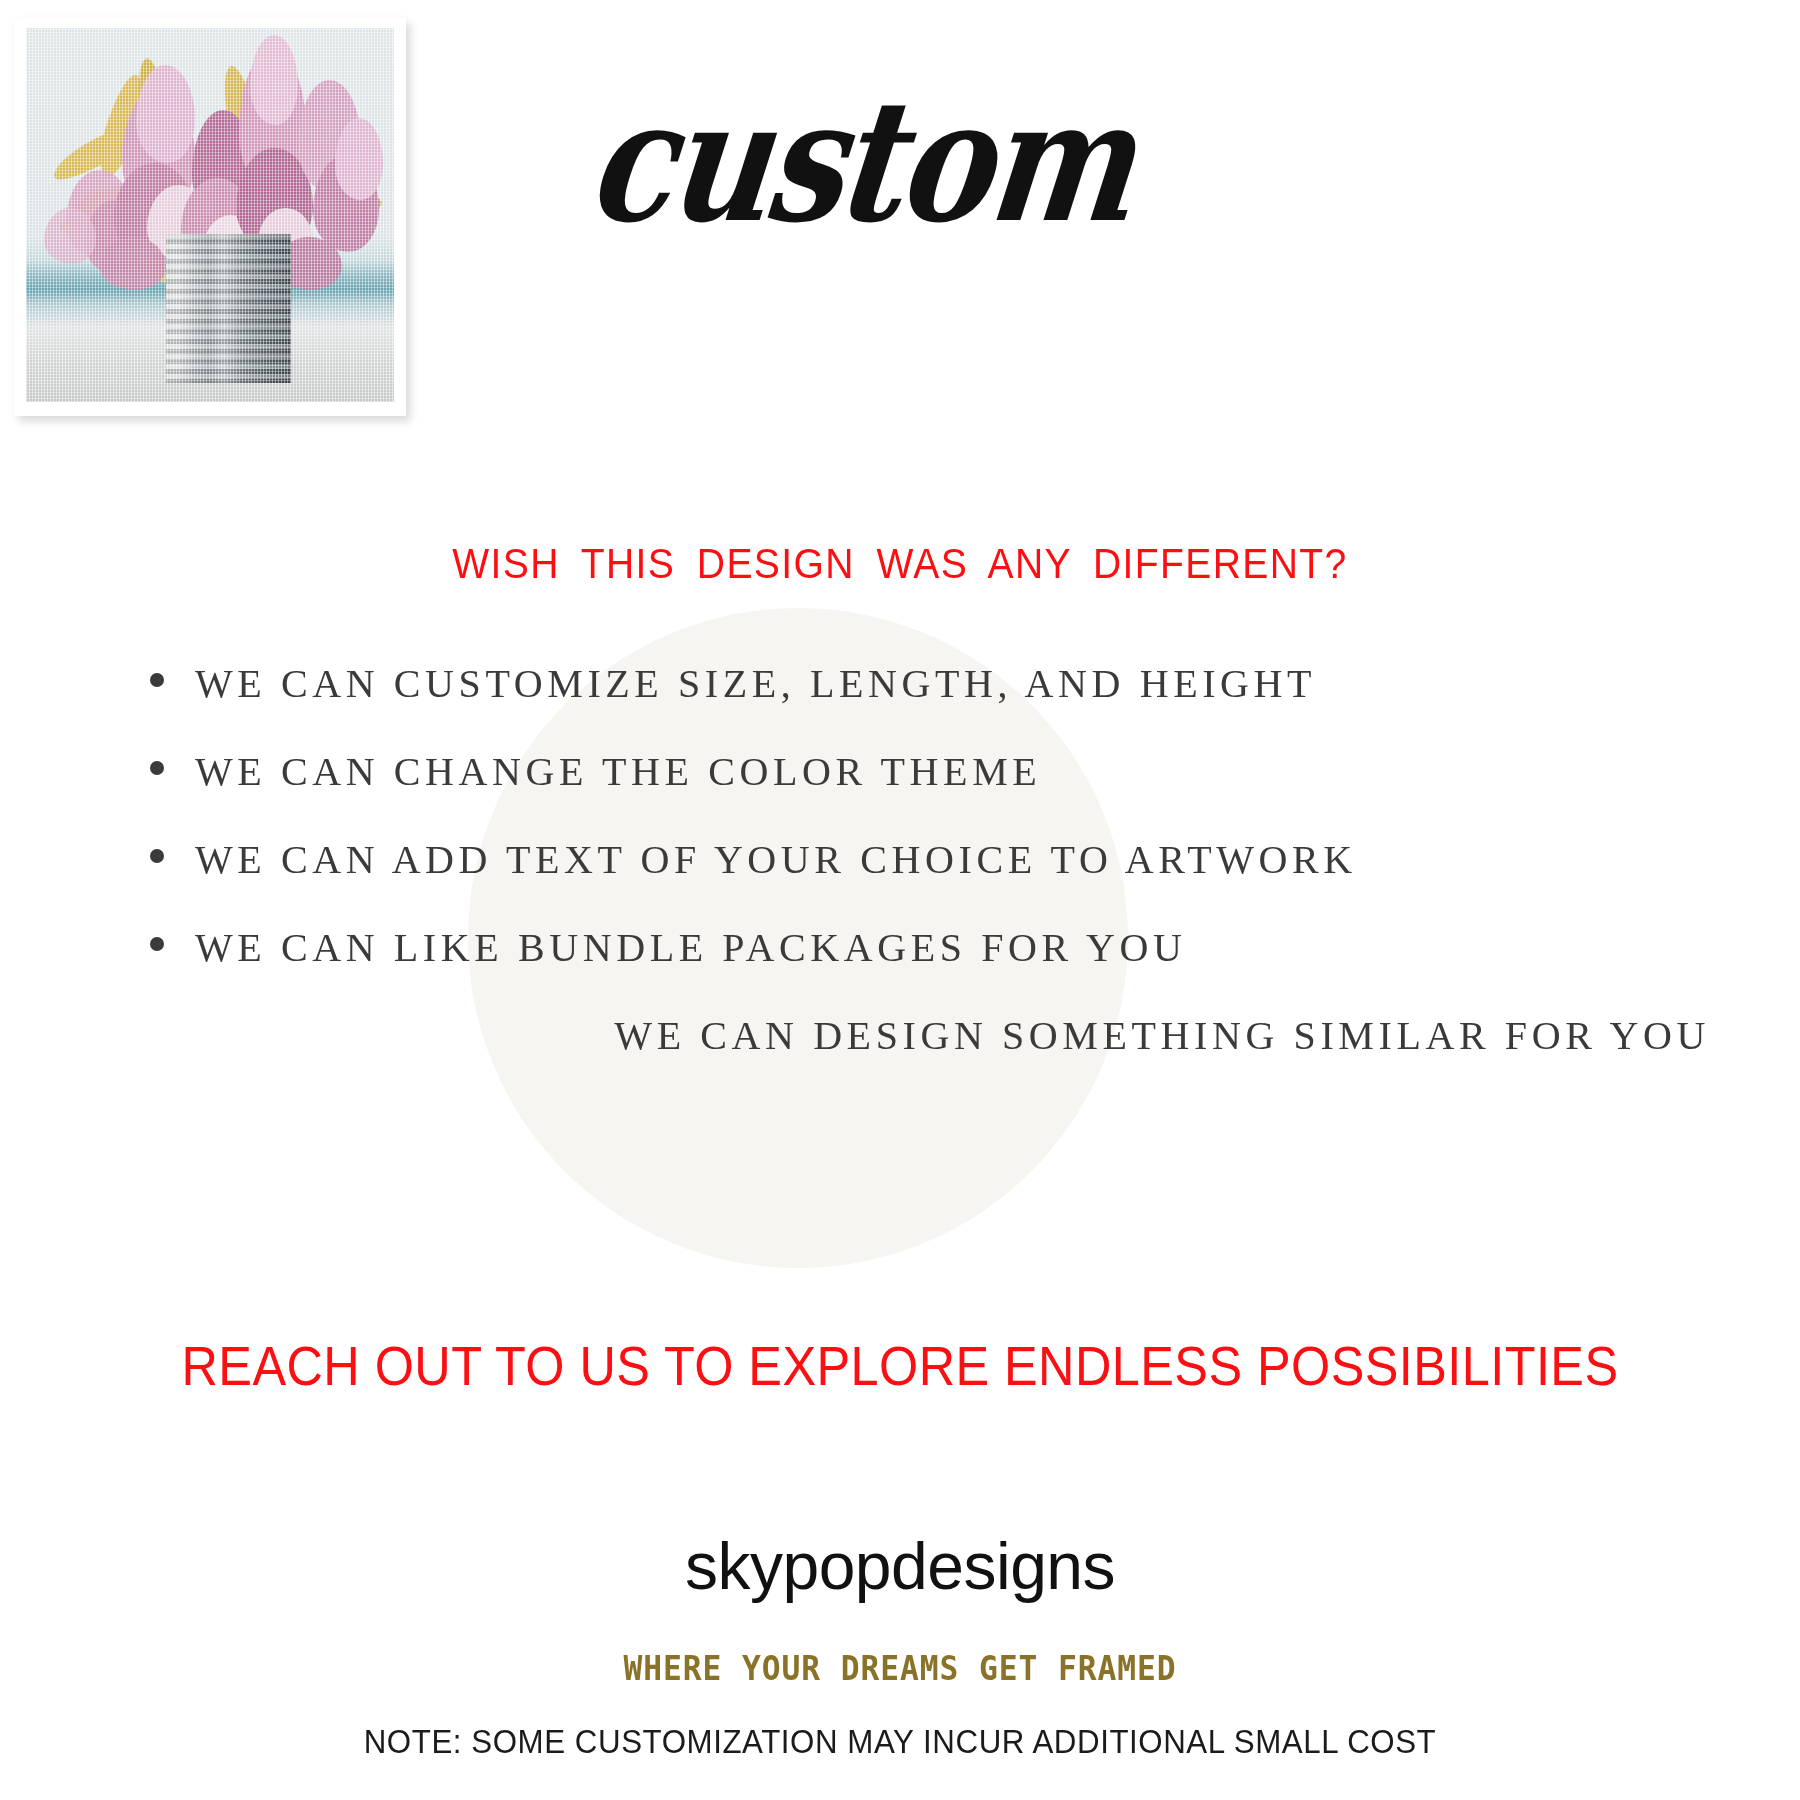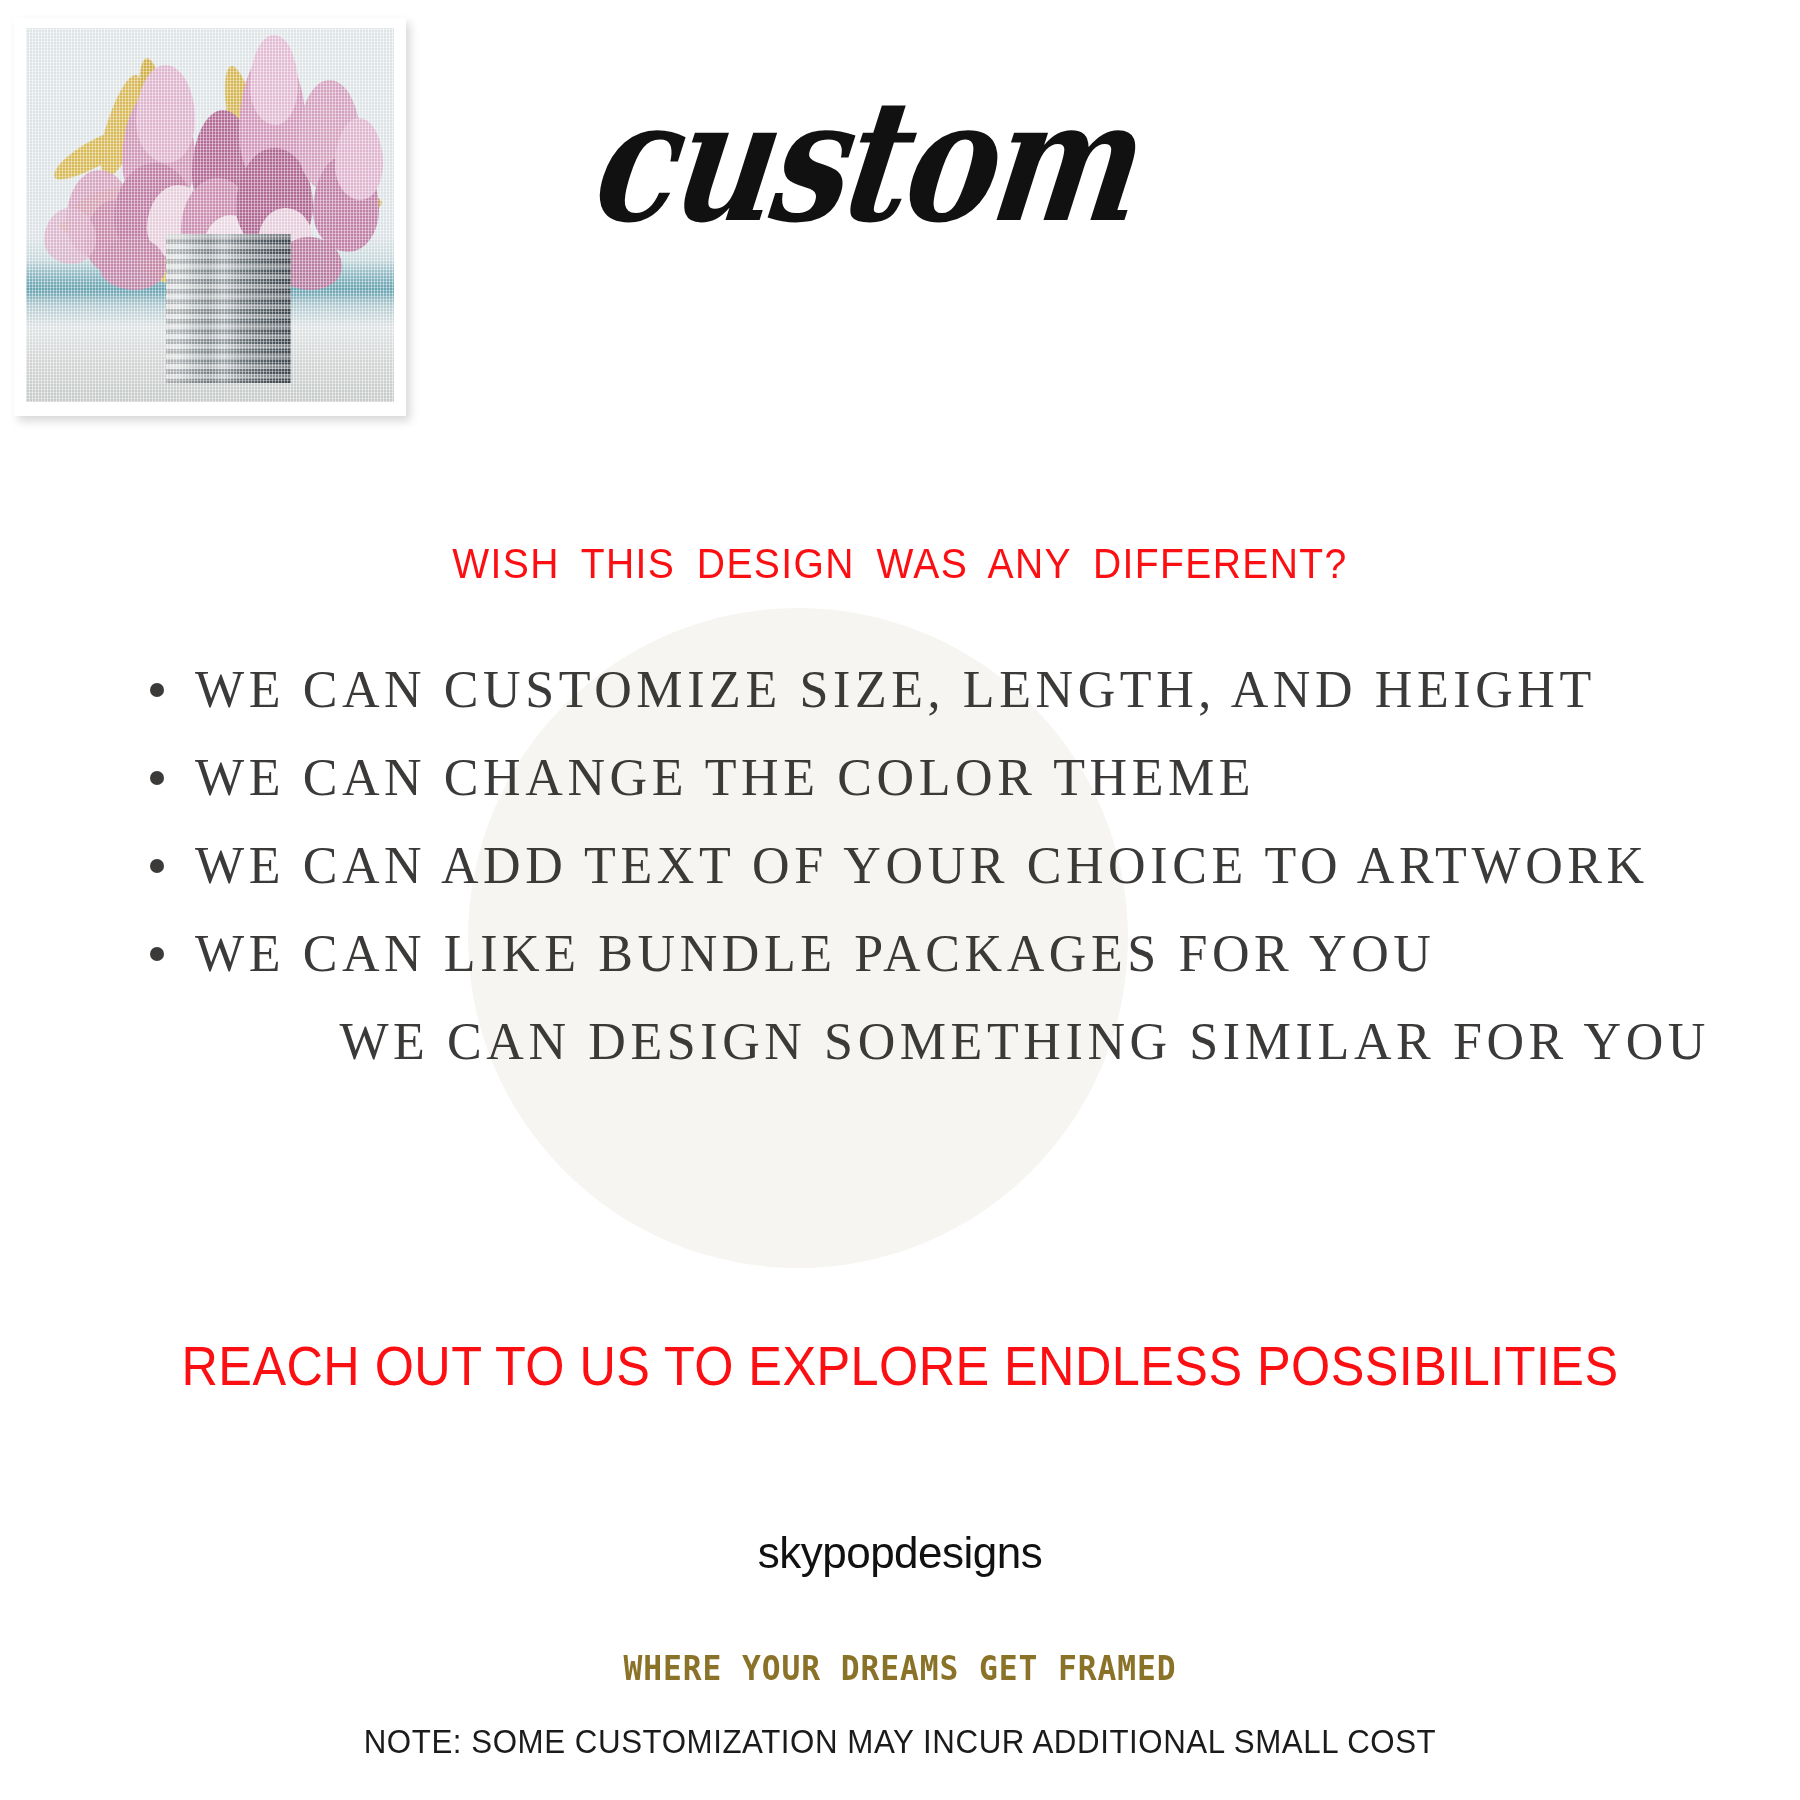--- a/index.html
+++ b/index.html
@@ -170,21 +170,21 @@
     width: 14px;
     height: 14px;
     border-radius: 50%;
     background: #3c3a39;
     margin-right: 31px;
     position: relative;
     top: -10px;
   }
   .bullet-text {
     font-family: "Liberation Serif", serif;
-    font-size: 52px;
+    font-size: 40px;
     color: #3c3a39;
     letter-spacing: 4.6px;
     white-space: nowrap;
   }
   #continuation-row {
     display: flex;
     height: 88px;
     align-items: baseline;
     padding-left: 28px;
     justify-content: flex-end;
@@ -208,21 +208,21 @@
 
   
   #brand {
     position: absolute;
     left: 0;
     top: 1528px;
     width: 1800px;
     text-align: center;
     font-family: "Liberation Sans", sans-serif;
     font-weight: 400;
-    font-size: 44px;
+    font-size: 66px;
     color: #111111;
     letter-spacing: -0.5px;
     z-index: 2;
   }
   #tagline {
     position: absolute;
     left: 0;
     top: 1648px;
     width: 1800px;
     text-align: center;

